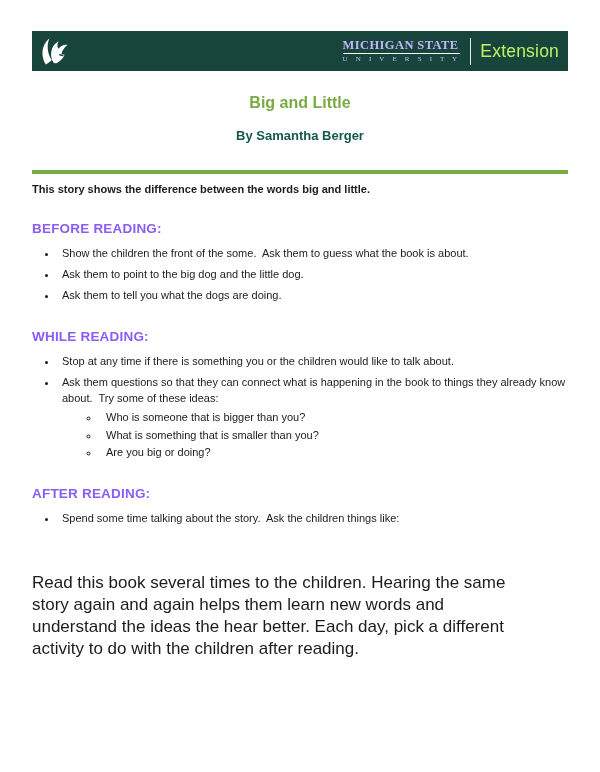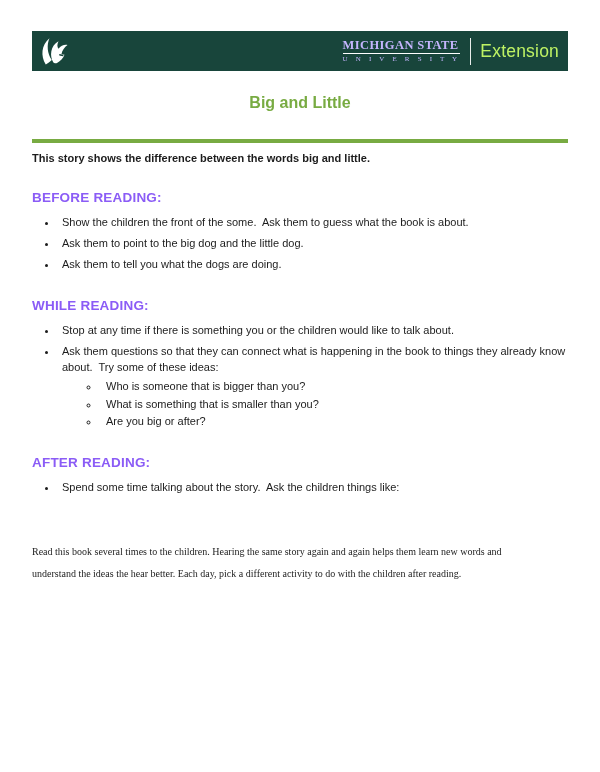--- a/index.html
+++ b/index.html
@@ -128,25 +128,24 @@
   ul.sub-list > li {
     font-size: 11px;
     line-height: 15px;
     margin-bottom: 2.5px;
     padding-left: 6px;
   }
 
   
   .closing-paragraph {
     margin: 46px 0 0 0;
-    font-size: 10px;
+    font-size: 17px;
     line-height: 22px;
     max-width: 500px;
     white-space: pre-wrap;
-    font-family: Liberation Serif, serif;
   }
 </style>
 </head>
 <body>
 
 <div class="page">
 
   <div class="banner">
     <div class="banner-logo">
       <svg width="30" height="30" viewBox="0 0 40 40" aria-hidden="true">
@@ -159,20 +158,21 @@
       <div class="wordmark">
         <div class="wordmark-top">MICHIGAN STATE</div>
         <div class="wordmark-bottom">U N I V E R S I T Y</div>
       </div>
       <div class="banner-divider"></div>
       <div class="extension-label">Extension</div>
     </div>
   </div>
 
   <h1 class="doc-title">Big and Little</h1>
+  <div class="doc-byline">By Samantha Berger</div>
 
   <hr class="green-rule">
 
   <p class="intro-line">This story shows the difference between the words big and little.</p>
 
   <div>
       <section class="reading-section">
         <h2 class="section-heading">BEFORE READING:</h2>
         <ul class="bullet-list">
           <li><span class="bullet-text">Show the children the front of the some.  Ask them to guess what the book is about.</span></li>
@@ -180,21 +180,21 @@
           <li><span class="bullet-text">Ask them to tell you what the dogs are doing.</span></li>
         </ul>
       </section>
       <section class="reading-section">
         <h2 class="section-heading">WHILE READING:</h2>
         <ul class="bullet-list">
           <li><span class="bullet-text">Stop at any time if there is something you or the children would like to talk about.</span></li>
           <li><span class="bullet-text">Ask them questions so that they can connect what is happening in the book to things they already know about.  Try some of these ideas:</span><ul class="sub-list">
               <li><span class="bullet-text">Who is someone that is bigger than you?</span></li>
               <li><span class="bullet-text">What is something that is smaller than you?</span></li>
-              <li><span class="bullet-text">Are you big or after?</span></li>
+              <li><span class="bullet-text">Are you big or doing?</span></li>
             </ul></li>
         </ul>
       </section>
       <section class="reading-section">
         <h2 class="section-heading">AFTER READING:</h2>
         <ul class="bullet-list">
           <li><span class="bullet-text">Spend some time talking about the story.  Ask the children things like:</span></li>
         </ul>
       </section>
     </div>

